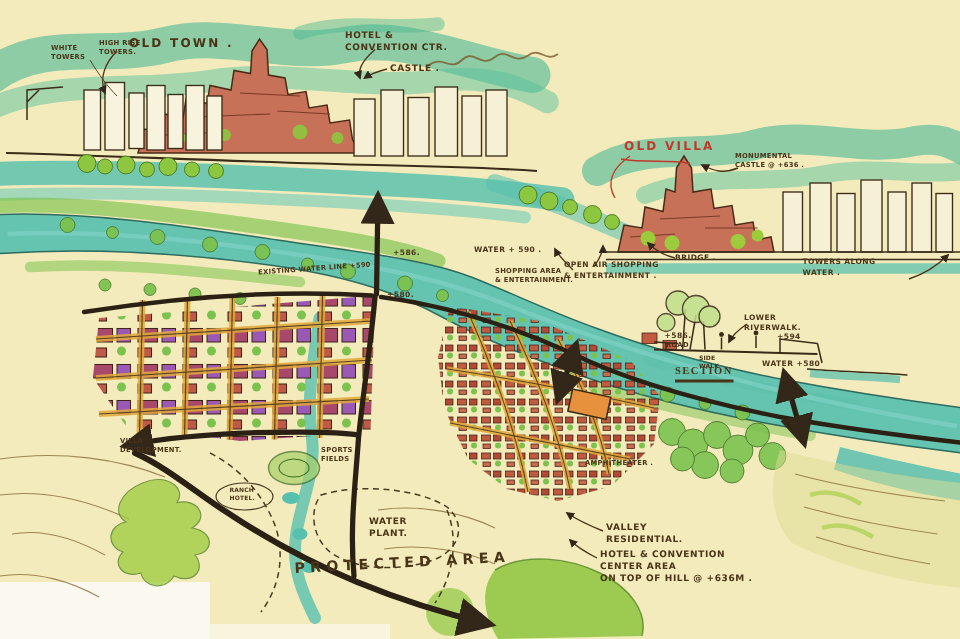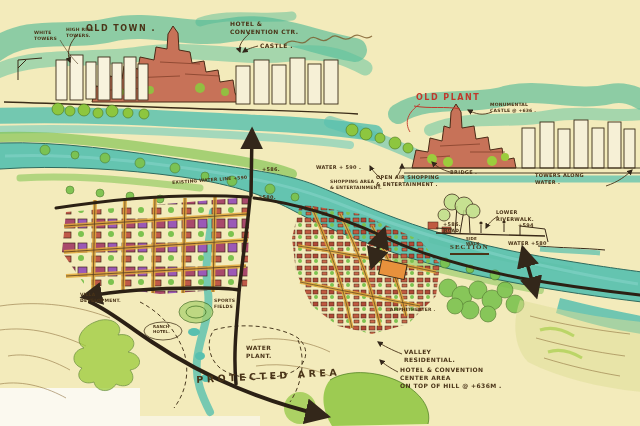--- a/index.html
+++ b/index.html
@@ -275,21 +275,21 @@
 
 <div class="lb big" style="left:86px;top:24px;">OLD TOWN .</div>
 <div class="lb" style="left:230px;top:20px;">HOTEL &amp;
 CONVENTION CTR.</div>
 <div class="lb" style="left:260px;top:42px;">CASTLE .</div>
 <div class="lb tiny" style="left:34px;top:30px;">WHITE
 TOWERS</div>
 <div class="lb tiny" style="left:66px;top:27px;">HIGH RISE
 TOWERS.</div>
 
-<div class="lb big red" style="left:416px;top:93px;">OLD PLANT</div>
+<div class="lb big red" style="left:416px;top:93px;">OLD VILLA</div>
 <div class="lb tiny" style="left:490px;top:102px;">MONUMENTAL
 CASTLE @ +636 .</div>
 <div class="lb small" style="left:450px;top:169px;">BRIDGE .</div>
 <div class="lb small" style="left:535px;top:172px;">TOWERS ALONG
 WATER .</div>
 <div class="lb small" style="left:376px;top:174px;">OPEN AIR SHOPPING
 &amp; ENTERTAINMENT .</div>
 
 <div class="lb small" style="left:316px;top:164px;">WATER + 590 .</div>
 <div class="lb tiny" style="left:172px;top:180px;transform:rotate(-4deg);">EXISTING WATER LINE  +590</div>

